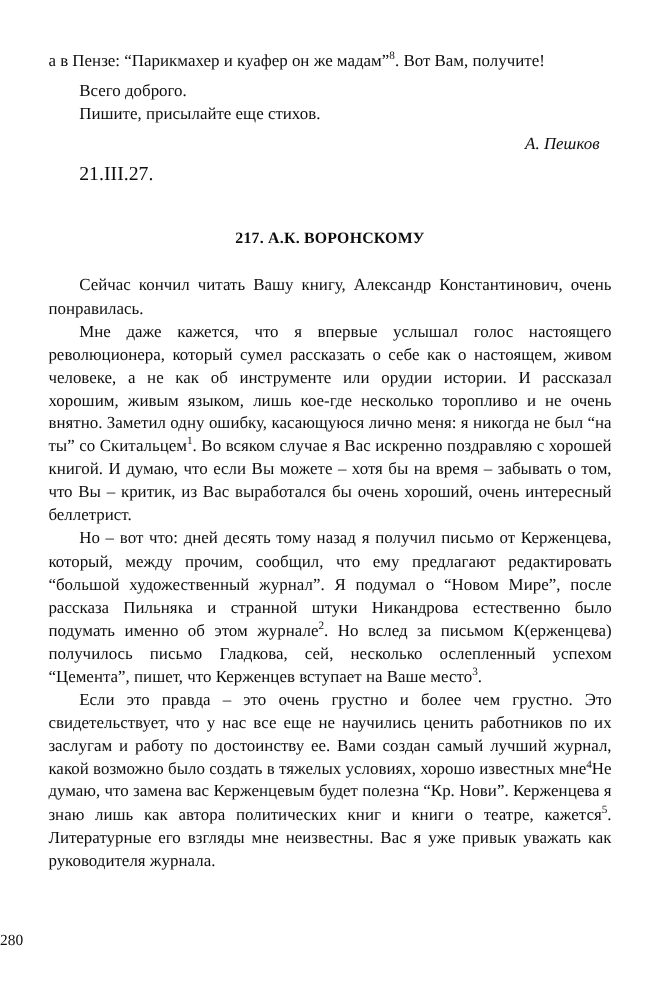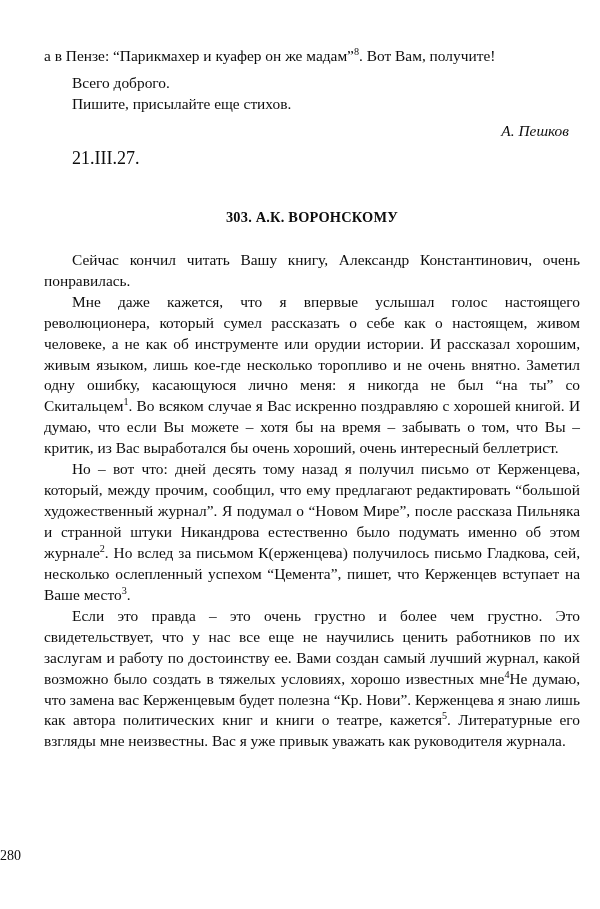--- a/index.html
+++ b/index.html
@@ -11,21 +11,21 @@
     width: 600px;
     height: 909px;
     font-family: "Liberation Serif", serif;
     color: #0d0d0d;
   }
   .page {
     position: relative;
     width: 600px;
     height: 909px;
     box-sizing: border-box;
-    padding: 46px 20px 0 44px;
+    padding: 46px 44px 0 44px;
   }
   .para {
     font-size: 15.4px;
     line-height: 1.36;
     text-align: justify;
     text-justify: inter-word;
     margin: 0;
     hyphens: manual;
   }
   .indent {
@@ -91,21 +91,21 @@
 
   <div class="line-block tight-block">
     <div class="para">Всего доброго.</div>
     <div class="para">Пишите, присылайте еще стихов.</div>
   </div>
 
   <div class="signature">А. Пешков</div>
 
   <div class="date-left">21.III.27.</div>
 
-  <div class="letter-title">303. А.К. ВОРОНСКОМУ</div>
+  <div class="letter-title">217. А.К. ВОРОНСКОМУ</div>
 
 
   <p class="para indent body-start">Сейчас кончил читать Вашу книгу, Александр Константино­вич, очень понравилась.</p>
 
   <p class="para indent"><span>Мне даже кажется, что я впервые услышал голос настоящего революционера, который сумел рассказать о себе как о настоящем, живом человеке, а не как об инструменте или орудии истории. И рас­сказал хорошим, живым языком, лишь кое-где несколько торопливо и не очень внятно. Заметил одну ошибку, касающуюся лично меня: я никогда не был “на ты” со Скитальцем</span><sup>1</sup><span>. Во всяком случае я Вас искренно поздравляю с хорошей книгой. И думаю, что если Вы можете – хотя бы на время – забывать о том, что Вы – критик, из Вас выработался бы очень хороший, очень интересный беллетрист.</span></p>
 
   <p class="para indent"><span>Но – вот что: дней десять тому назад я получил письмо от Кер­женцева, который, между прочим, сообщил, что ему предлагают редактировать “большой художественный журнал”. Я подумал о “Новом Мире”, после рассказа Пильняка и странной штуки Ни­кандрова естественно было подумать именно об этом журнале</span><sup>2</sup><span>. Но вслед за письмом К(ерженцева) получилось письмо Гладкова, сей, несколько ослепленный успехом “Цемента”, пишет, что Кер­женцев вступает на Ваше место</span><sup>3</sup><span>.</span></p>
 
   <p class="para indent"><span>Если это правда – это очень грустно и более чем грустно. Это свидетельствует, что у нас все еще не научились ценить работ­ников по их заслугам и работу по достоинству ее. Вами создан самый лучший журнал, какой возможно было создать в тяжелых условиях, хорошо известных мне</span><sup>4</sup><span>Не думаю, что замена вас Кер­женцевым будет полезна “Кр. Нови”. Керженцева я знаю лишь как автора политических книг и книги о театре, кажется</span><sup>5</sup><span>. Литератур­ные его взгляды мне неизвестны. Вас я уже привык уважать как руководителя журнала.</span></p>
 

